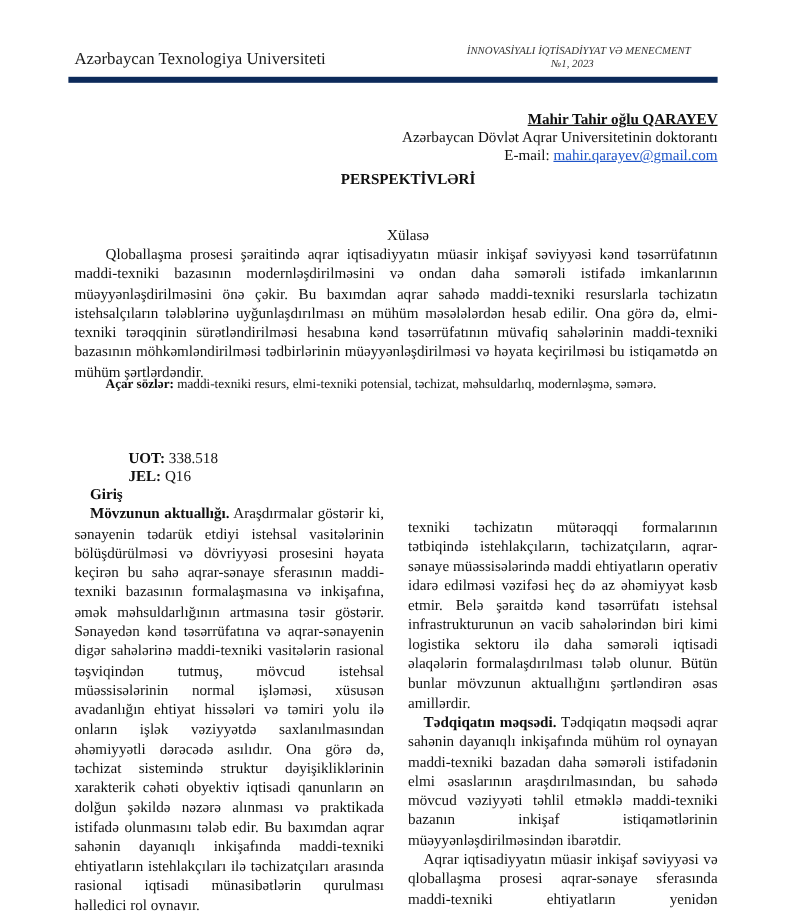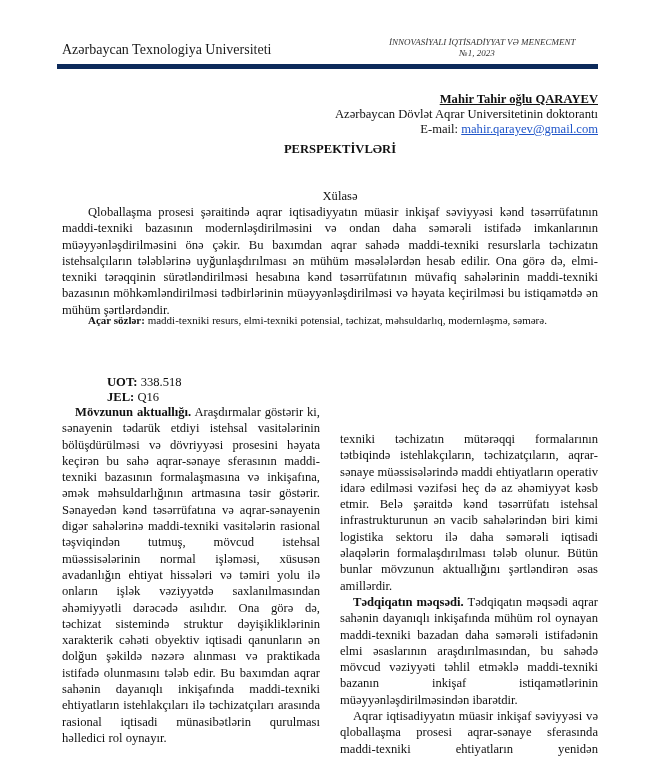--- a/index.html
+++ b/index.html
@@ -94,20 +94,21 @@
   <p>Qloballaşma prosesi şəraitində aqrar iqtisadiyyatın müasir inkişaf səviyyəsi kənd təsərrüfatının maddi-texniki bazasının modernləşdirilməsini və ondan daha səmərəli istifadə imkanlarının müəyyənləşdirilməsini önə çəkir. Bu baxımdan aqrar sahədə maddi-texniki resurslarla təchizatın istehsalçıların tələblərinə uyğunlaşdırılması ən mühüm məsələlərdən hesab edilir. Ona görə də, elmi-texniki tərəqqinin sürətləndirilməsi hesabına kənd təsərrüfatının müvafiq sahələrinin maddi-texniki bazasının möhkəmləndirilməsi tədbirlərinin müəyyənləşdirilməsi və həyata keçirilməsi bu istiqamətdə ən mühüm şərtlərdəndir.</p>
 </div>
 <p class="kw"><b>Açar sözlər:</b><span> maddi-texniki resurs, elmi-texniki potensial, təchizat, məhsuldarlıq, modernləşmə, səmərə.</span></p>
 
 <div class="codes">
   <div><b>UOT:</b><span> 338.518</span></div>
   <div><b>JEL:</b><span> Q16</span></div>
 </div>
 
 <div class="col col-left">
+  <div class="section-head">Giriş</div>
   <p><b>Mövzunun aktuallığı.</b><span> Araşdırmalar göstərir ki, sənayenin tədarük etdiyi istehsal vasitələrinin bölüşdürülməsi və dövriyyəsi prosesini həyata keçirən bu sahə aqrar-sənaye sferasının maddi-texniki bazasının formalaşmasına və inkişafına, əmək məhsuldarlığının artmasına təsir göstərir. Sənayedən kənd təsərrüfatına və aqrar-sənayenin digər sahələrinə maddi-texniki vasitələrin rasional təşviqindən tutmuş, mövcud istehsal müəssisələrinin normal işləməsi, xüsusən avadanlığın ehtiyat hissələri və təmiri yolu ilə onların işlək vəziyyətdə saxlanılmasından əhəmiyyətli dərəcədə asılıdır. Ona görə də, təchizat sistemində struktur dəyişikliklərinin xarakterik cəhəti obyektiv iqtisadi qanunların ən dolğun şəkildə nəzərə alınması və praktikada istifadə olunmasını tələb edir. Bu baxımdan aqrar sahənin dayanıqlı inkişafında maddi-texniki ehtiyatların istehlakçıları ilə təchizatçıları arasında rasional iqtisadi münasibətlərin qurulması həlledici rol oynayır.</span></p>
 </div>
 
 <div class="col col-right">
   <p class="noindent">texniki təchizatın mütərəqqi formalarının tətbiqində istehlakçıların, təchizatçıların, aqrar-sənaye müəssisələrində maddi ehtiyatların operativ idarə edilməsi vəzifəsi heç də az əhəmiyyət kəsb etmir. Belə şəraitdə kənd təsərrüfatı istehsal infrastrukturunun ən vacib sahələrindən biri kimi logistika sektoru ilə daha səmərəli iqtisadi əlaqələrin formalaşdırılması tələb olunur. Bütün bunlar mövzunun aktuallığını şərtləndirən əsas amillərdir.</p>
   <p><b>Tədqiqatın məqsədi.</b><span> Tədqiqatın məqsədi aqrar sahənin dayanıqlı inkişafında mühüm rol oynayan maddi-texniki bazadan daha səmərəli istifadənin elmi əsaslarının araşdırılmasından, bu sahədə mövcud vəziyyəti təhlil etməklə maddi-texniki bazanın inkişaf istiqamətlərinin müəyyənləşdirilməsindən ibarətdir.</span></p>
   <p>Aqrar iqtisadiyyatın müasir inkişaf səviyyəsi və qloballaşma prosesi aqrar-sənaye sferasında maddi-texniki ehtiyatların yenidən formaladırılmasını, onun modernləşdirilməsini və daha səmərəli istifadə imkanlarının müəyyənləşdirilməsini tələb edir. Bu mexanizm maddi-</p>
 </div>
 
 </body></html>

